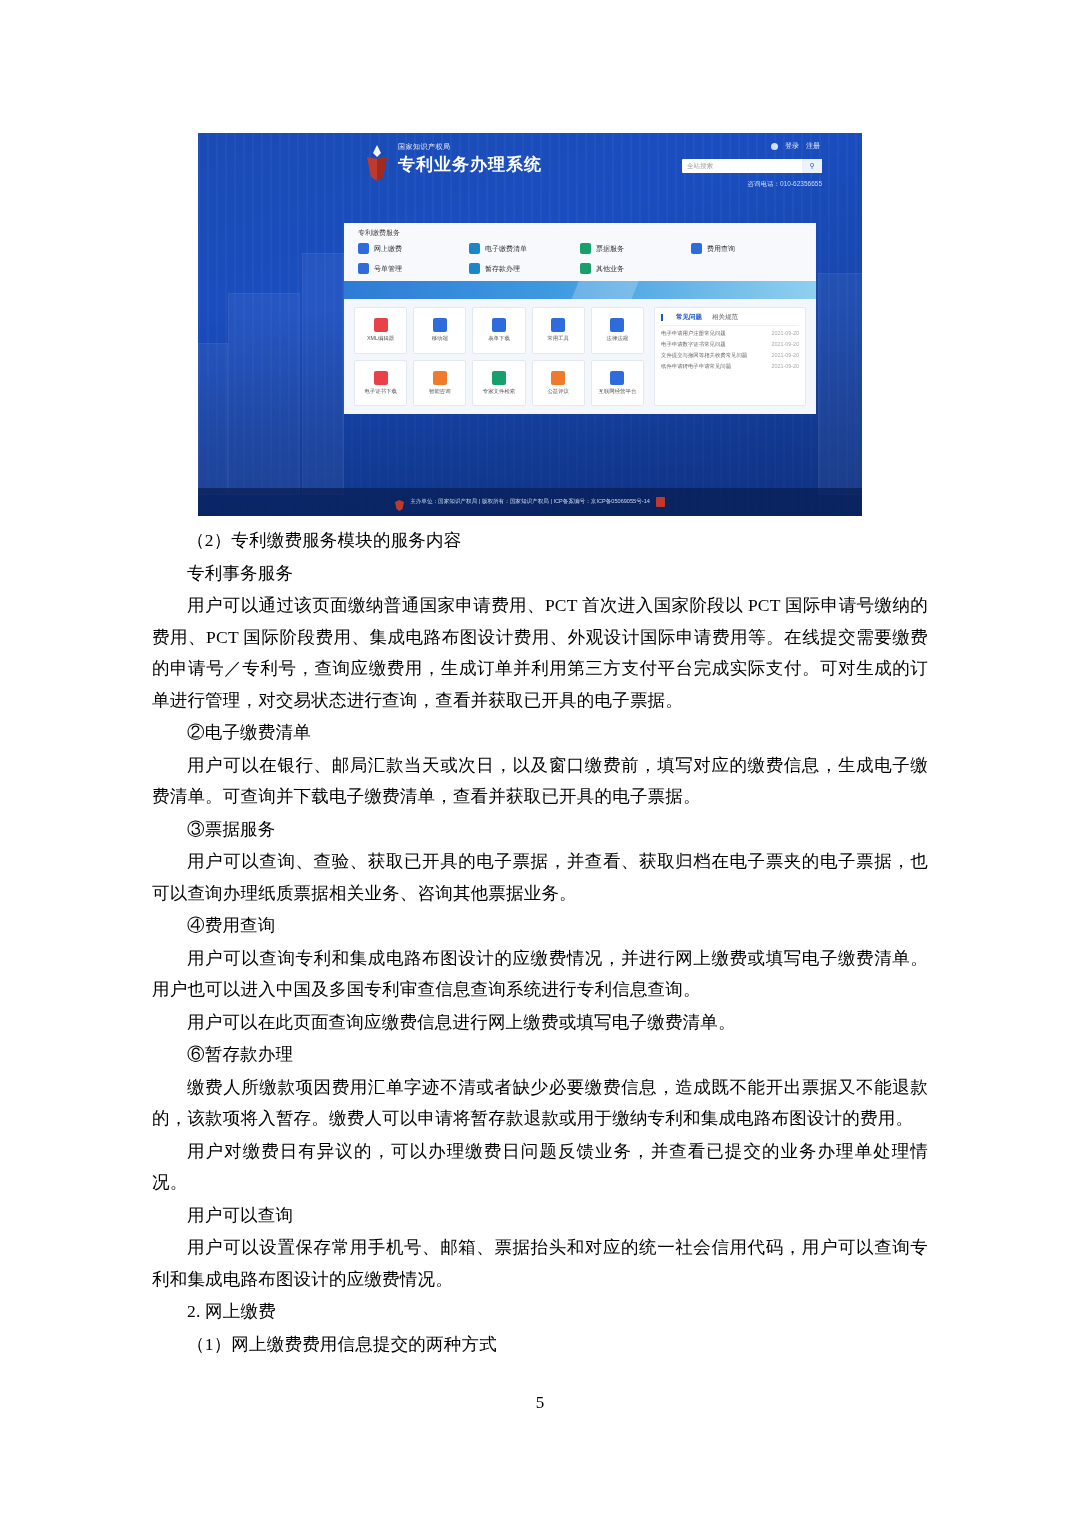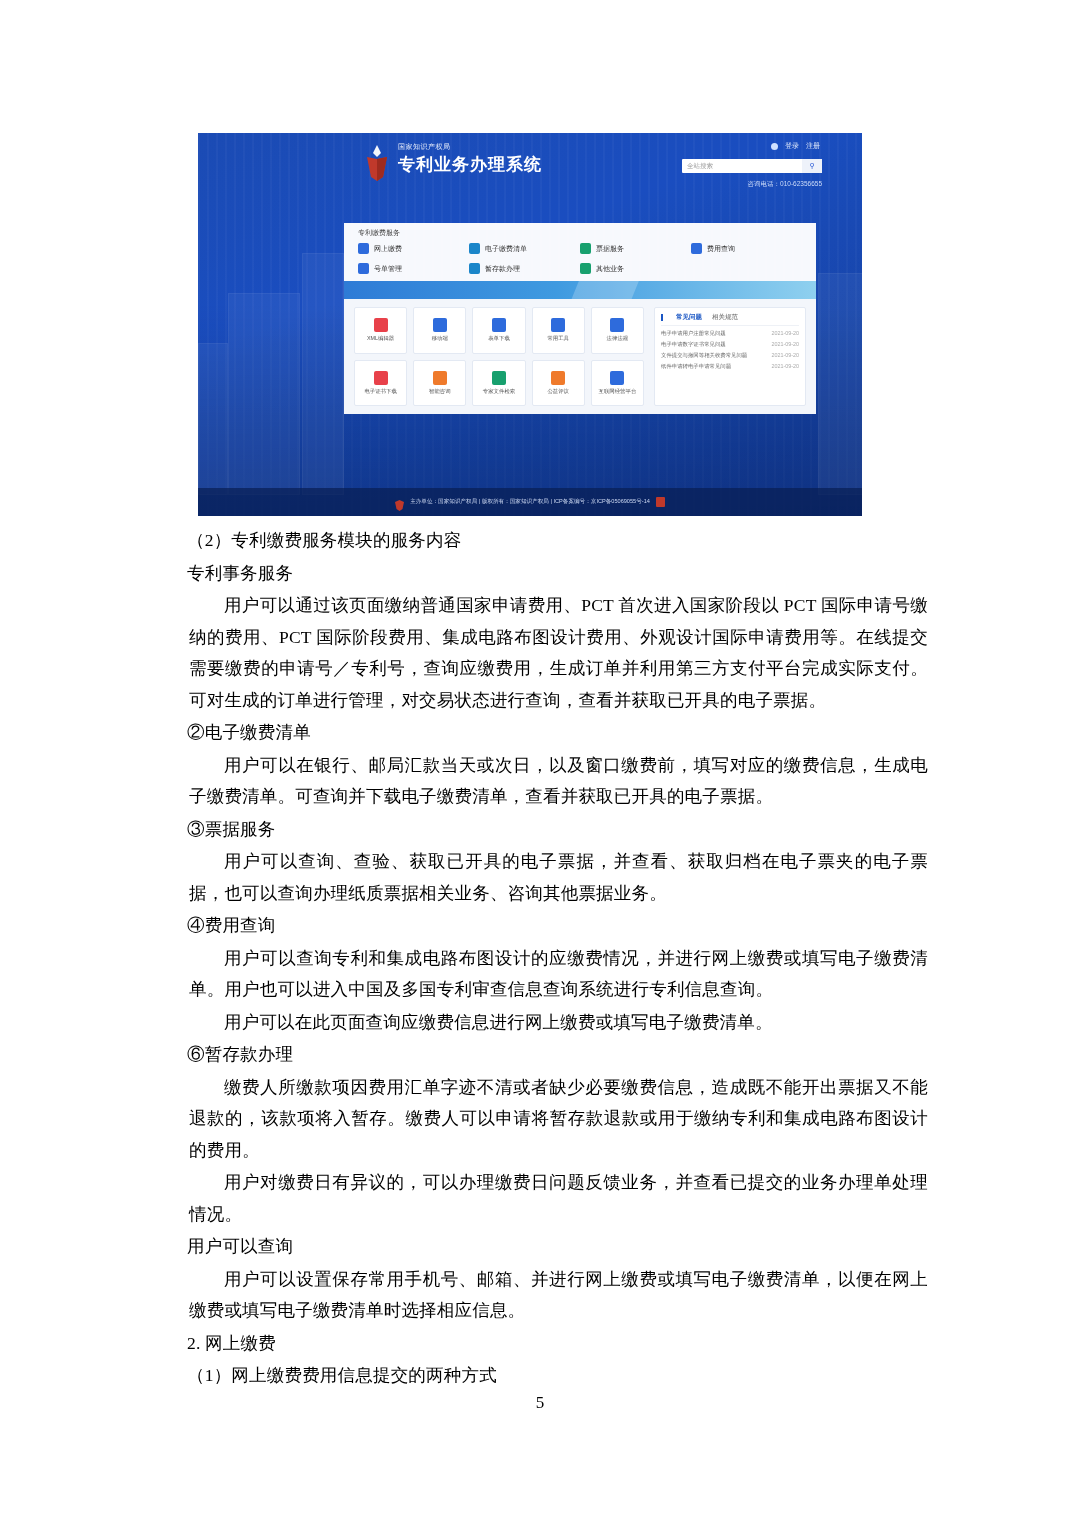--- a/index.html
+++ b/index.html
@@ -312,21 +312,21 @@
   }
   p {
     margin: 0 0 1px 0;
     font-size: 17.5px;
     line-height: 31.5px;
     text-align: justify;
     text-justify: inter-ideograph;
     letter-spacing: .2px;
   }
   p.indent { text-indent: 35px; }
-  p.indent2 { text-indent: 35px; margin-left: 37px; }
+  p.indent2 { text-indent: 35px; }
   .pagenum {
     position: absolute;
     left: 0; right: 0;
     top: 1393px;
     text-align: center;
     font-size: 17px;
     font-family: "Liberation Serif", serif;
   }
 </style>
 </head>
@@ -488,19 +488,19 @@
     <p class="indent2">用户可以在银行、邮局汇款当天或次日，以及窗口缴费前，填写对应的缴费信息，生成电子缴费清单。可查询并下载电子缴费清单，查看并获取已开具的电子票据。</p>
     <p class="indent">③票据服务</p>
     <p class="indent2">用户可以查询、查验、获取已开具的电子票据，并查看、获取归档在电子票夹的电子票据，也可以查询办理纸质票据相关业务、咨询其他票据业务。</p>
     <p class="indent">④费用查询</p>
     <p class="indent2">用户可以查询专利和集成电路布图设计的应缴费情况，并进行网上缴费或填写电子缴费清单。用户也可以进入中国及多国专利审查信息查询系统进行专利信息查询。</p>
     <p class="indent2">用户可以在此页面查询应缴费信息进行网上缴费或填写电子缴费清单。</p>
     <p class="indent">⑥暂存款办理</p>
     <p class="indent2">缴费人所缴款项因费用汇单字迹不清或者缺少必要缴费信息，造成既不能开出票据又不能退款的，该款项将入暂存。缴费人可以申请将暂存款退款或用于缴纳专利和集成电路布图设计的费用。</p>
     <p class="indent2">用户对缴费日有异议的，可以办理缴费日问题反馈业务，并查看已提交的业务办理单处理情况。</p>
     <p class="indent">用户可以查询</p>
-    <p class="indent2">用户可以设置保存常用手机号、邮箱、并进行网上缴费或填写电子缴费清单，以便在网上缴费或填写电子缴费清单时选择相应信息。</p>
+    <p class="indent2">用户可以设置保存常用手机号、邮箱、票据抬头和对应的统一社会信用代码，用户可以查询专利和集成电路布图设计的应缴费情况。</p>
     <p class="indent">2. 网上缴费</p>
     <p class="indent">（1）网上缴费费用信息提交的两种方式</p>
   </div>
 
   <div class="pagenum">5</div>
 </div>
 
 </body></html>

